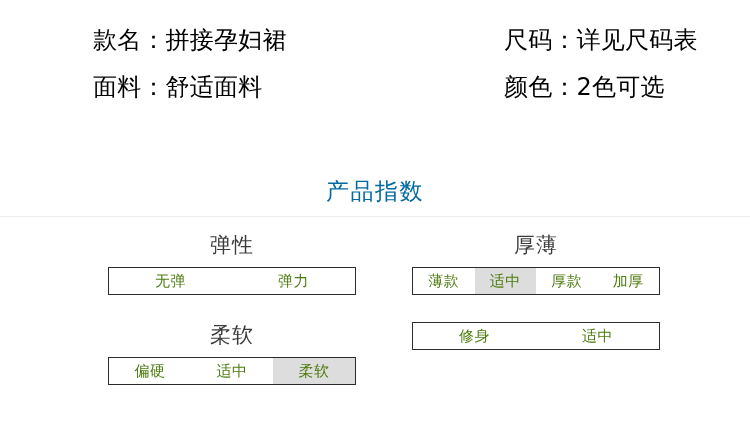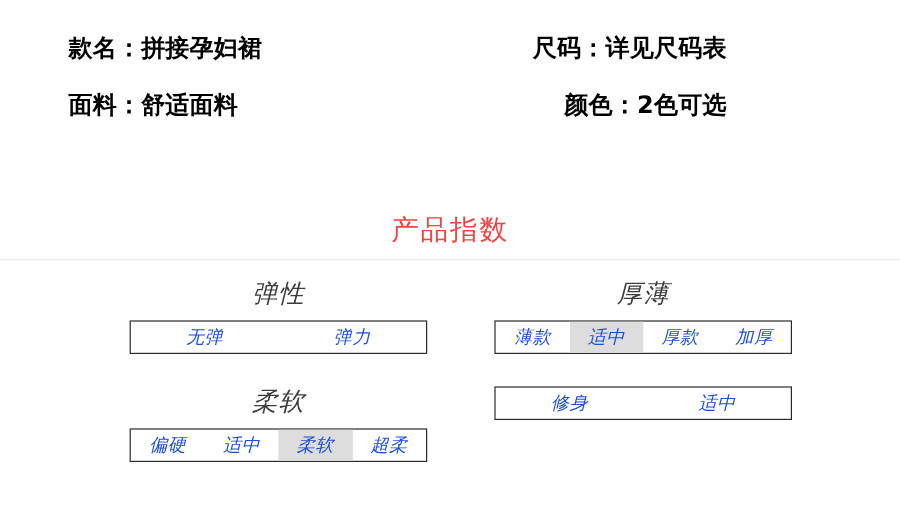--- a/index.html
+++ b/index.html
@@ -31,45 +31,46 @@
     left: 0;
     top: 28px;
     width: 750px;
     height: 100px;
   }
   .spec-col {
     position: absolute;
     top: 0;
   }
   .spec-col-left  { left: 57px; }
-  .spec-col-right { left: 444px; text-align: right; }
+  .spec-col-right { left: 468px; }
 
   .spec-line {
-    font-size: 20px;
-    font-weight: bold;
+    font-size: 24px;
+    font-weight: normal;
     color: #000000;
     line-height: 24px;
     margin-bottom: 23px;
     white-space: nowrap;
     letter-spacing: 0.2px;
+    margin-left: 36px;
   }
   .spec-line:last-child { margin-bottom: 0; }
   .spec-key  { }
   .spec-sep  { }
   .spec-val  { }
 
   
   .section-title {
     position: absolute;
     left: 0;
     top: 176px;
     width: 750px;
     text-align: center;
     font-size: 23px;
-    color: #ef4444;
+    color: #0369a1;
     letter-spacing: 1.5px;
     font-weight: normal;
   }
 
   .divider {
     position: absolute;
     left: 0;
     top: 216px;
     width: 750px;
     height: 1px;
@@ -79,21 +80,20 @@
   
   .index-grid {
     position: absolute;
     left: 0;
     top: 232px;
     width: 750px;
   }
   .index-row {
     position: relative;
     height: 90px;
-    font-style: italic;
   }
   .index-group {
     position: absolute;
     top: 0;
     width: 248px;
   }
   .index-group.col-left  { left: 108px; }
   .index-group.col-right { left: 412px; }
 
   .group-title {
@@ -114,21 +114,21 @@
     border: 1px solid #2b2b2b;
     background: #ffffff;
     overflow: hidden;
   }
   .seg {
     flex: 1 1 25%;
     display: flex;
     align-items: center;
     justify-content: center;
     font-size: 15px;
-    color: #1d4ed8;
+    color: #4d7c0f;
     letter-spacing: 0.5px;
     background: transparent;
     line-height: 1;
     height: 100%;
     box-sizing: border-box;
   }
   .seg.active {
     background: #dddddd;
   }
 </style>
@@ -187,21 +187,20 @@
     </div>
 
     <div class="index-row">
 
       <div class="index-group col-left">
         <div class="group-title">柔软</div>
         <div class="seg-bar">
           <div class="seg">偏硬</div>
           <div class="seg">适中</div>
           <div class="seg active">柔软</div>
-          <div class="seg">超柔</div>
         </div>
       </div>
 
       <div class="index-group col-right">
         <div class="seg-bar">
           <div class="seg">修身</div>
           <div class="seg">适中</div>
         </div>
       </div>
 

